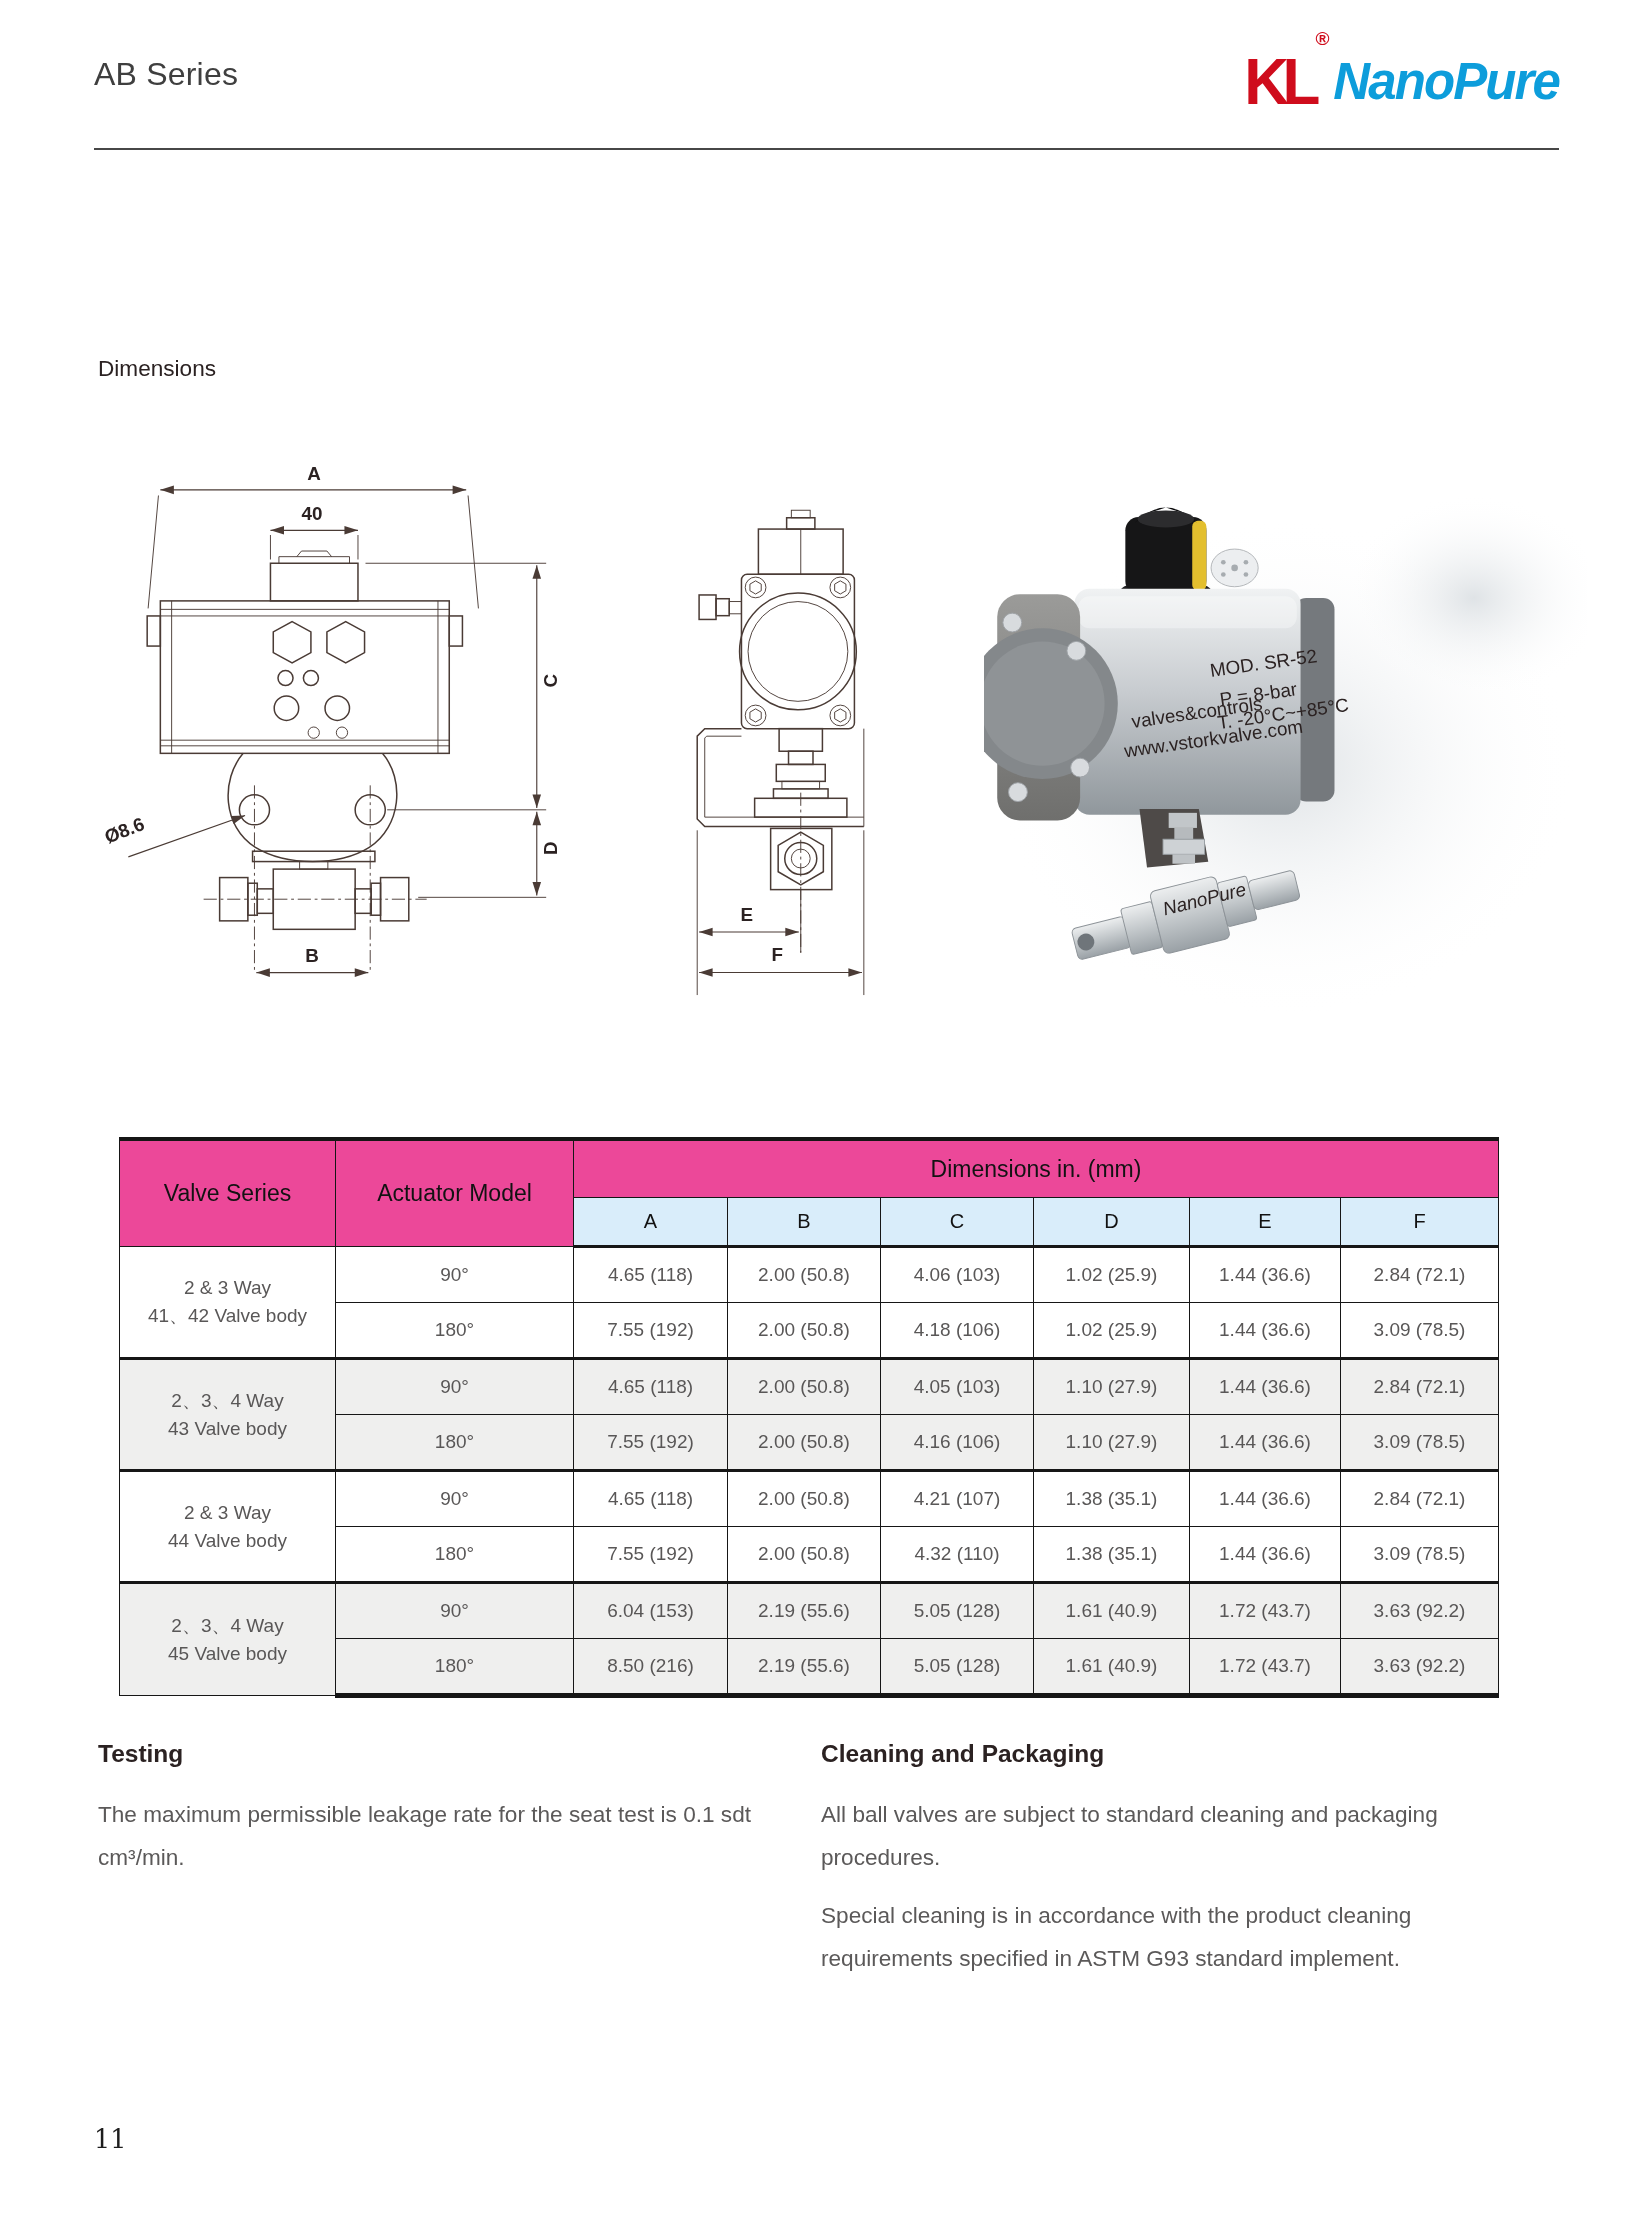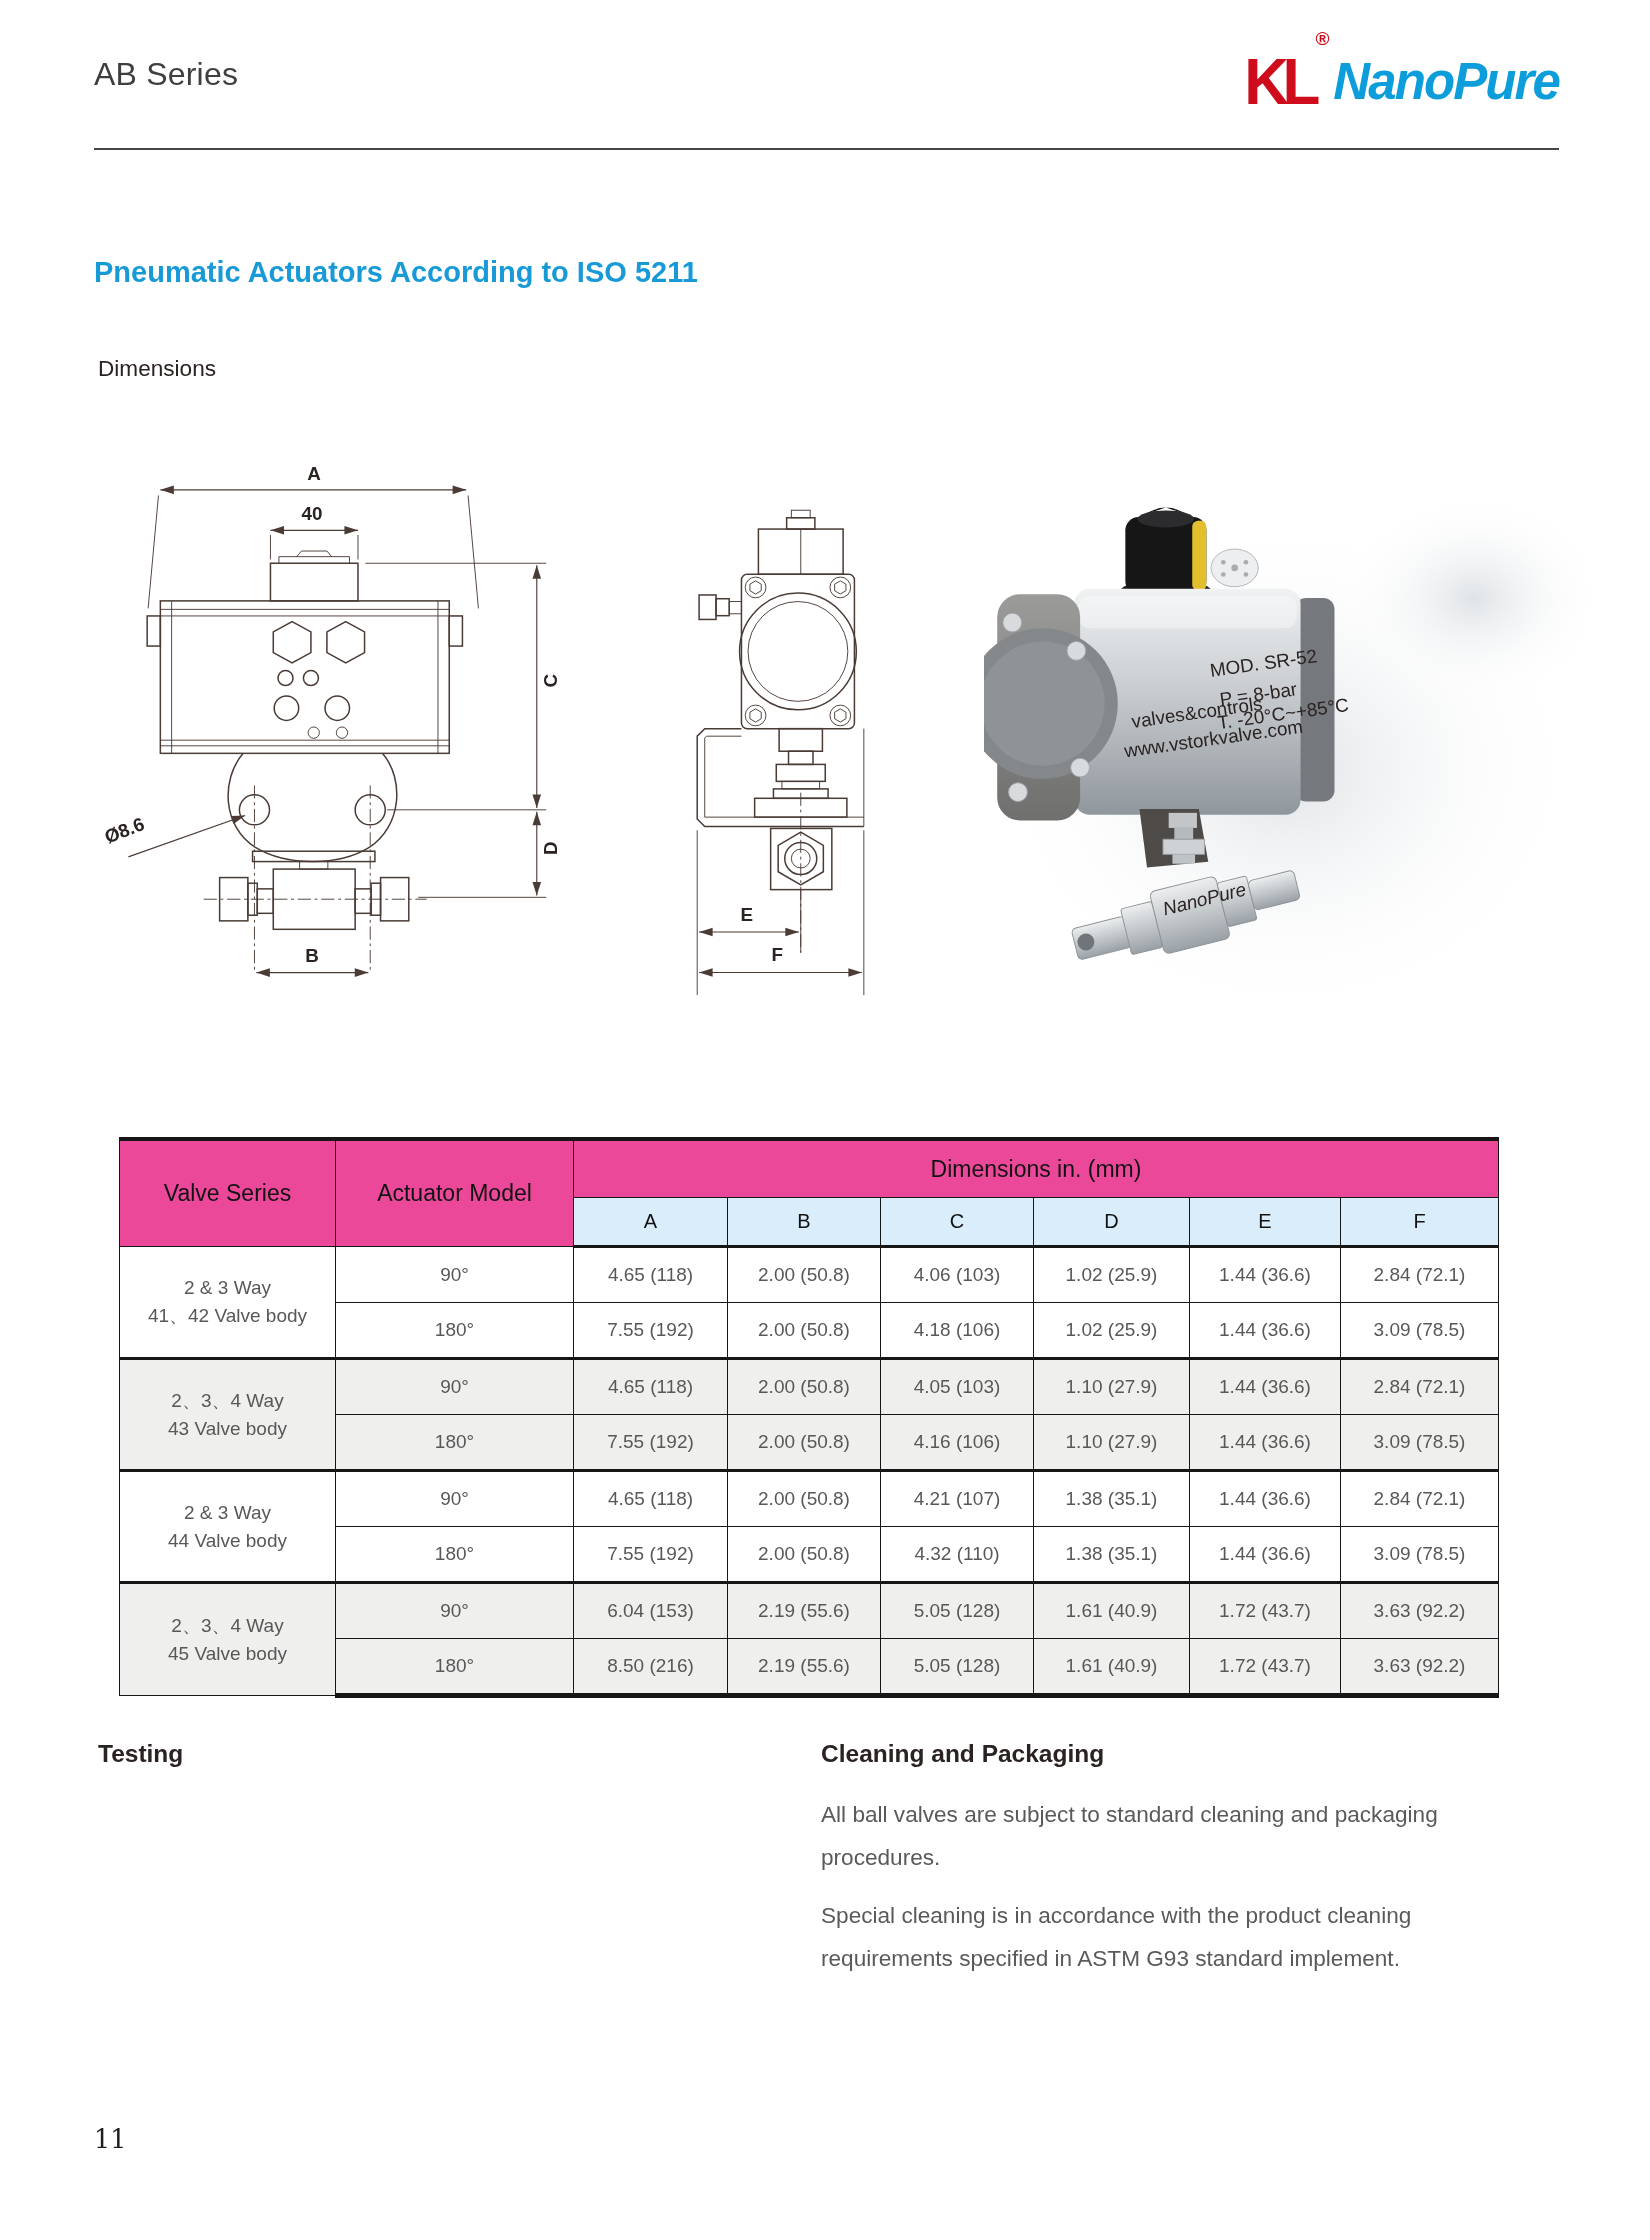--- a/index.html
+++ b/index.html
@@ -61,21 +61,20 @@
 <div class="page">
 
   <div class="hdr-series">AB Series</div>
   <div class="logo">
     <span class="logo-kl">KL</span>
     <span class="logo-reg">®</span>
     <span class="logo-name">NanoPure</span>
   </div>
   <div class="hdr-rule"></div>
 
-  <div class="page-title">Pneumatic Actuators According to ISO 5211</div>
   <div class="sec-dimensions">Dimensions</div>
 
   <svg class="drawing" style="left:102px;top:405px" width="527" height="612" viewBox="0 0 560 650">
     <defs>
       <marker id="fe" orient="auto" markerWidth="14" markerHeight="10" refX="13" refY="5">
         <path d="M13,5 L1,1.2 L1,8.8 z" fill="#4a3b35"></path>
         </marker>
       <marker id="fs" orient="auto-start-reverse" markerWidth="14" markerHeight="10" refX="13" refY="5">
         <path d="M13,5 L1,1.2 L1,8.8 z" fill="#4a3b35"></path>
         </marker>
@@ -394,20 +393,21 @@
             <td class="sh">1.61 (40.9)</td>
             <td class="sh">1.72 (43.7)</td>
             <td class="sh">3.63 (92.2)</td>
           </tr>
         </tbody>
     </table>
   </div>
 
   <div class="txtcol left">
     <h3>Testing</h3>
+    <p>The maximum permissible leakage rate for the seat test is 0.1 sdt cm³/min.</p>
   </div>
   <div class="txtcol right">
     <h3>Cleaning and Packaging</h3>
     <p>All ball valves are subject to standard cleaning and packaging procedures.</p>
     <p>Special cleaning is in accordance with the product cleaning requirements specified in ASTM G93 standard implement.</p>
   </div>
 
   <div class="page-number">11</div>
 </div>
 

